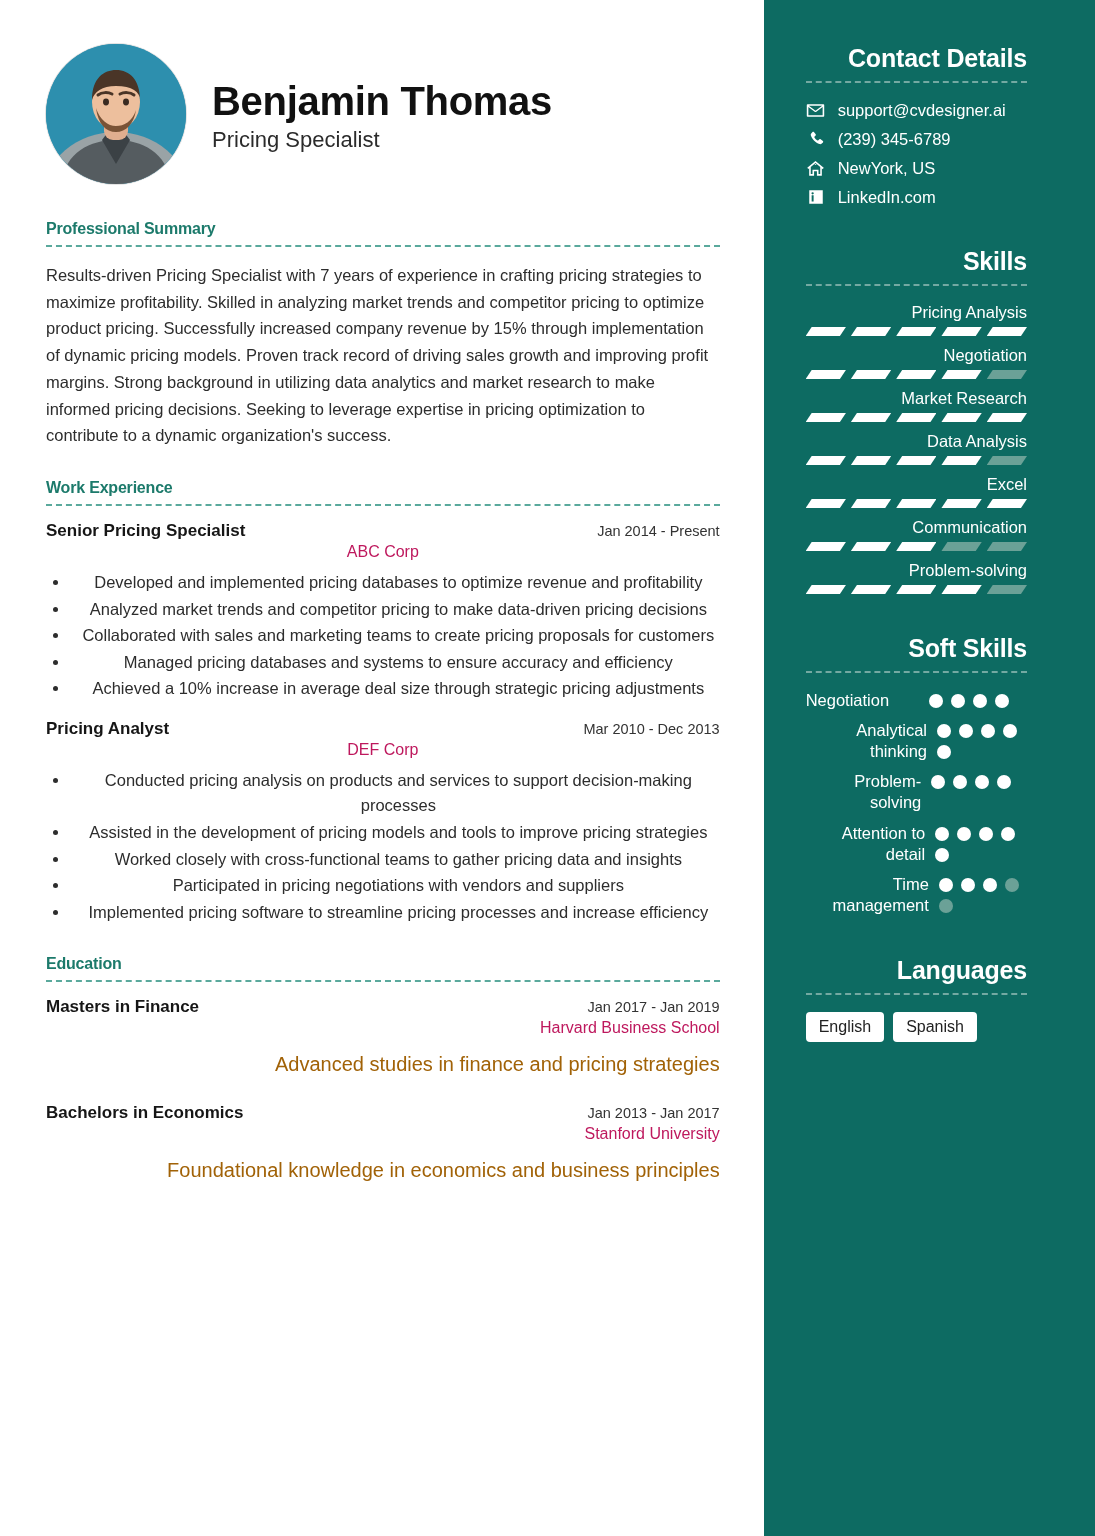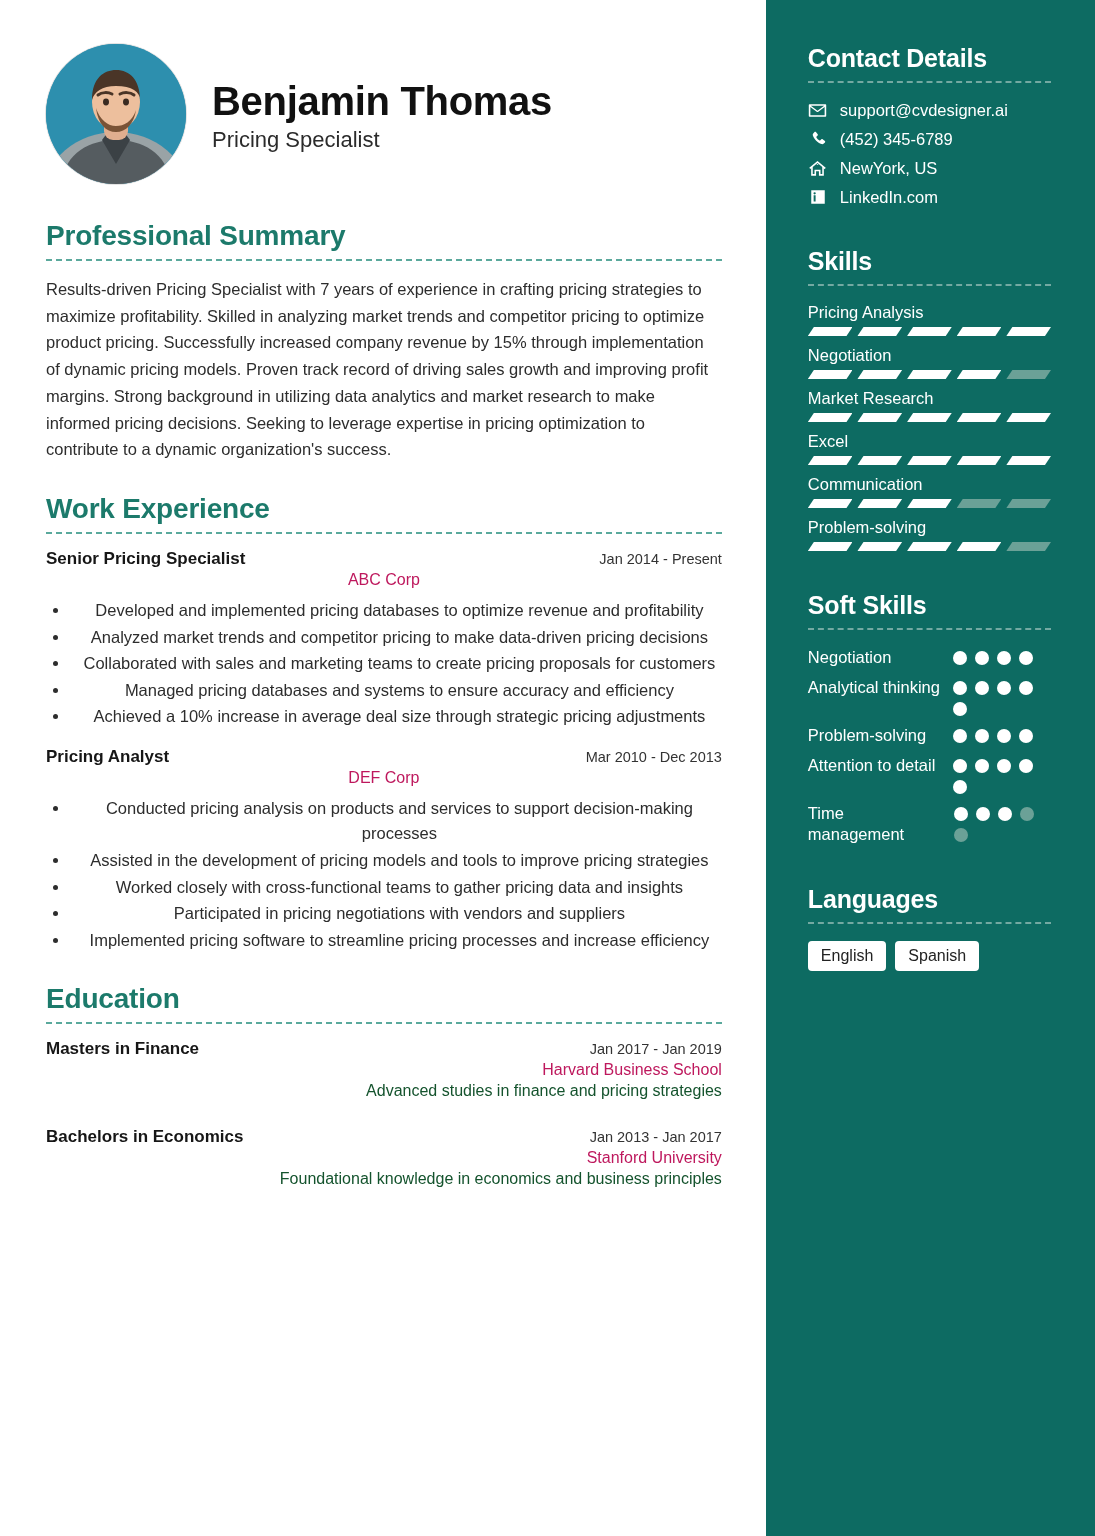--- a/index.html
+++ b/index.html
@@ -31,50 +31,51 @@
 
   .name-block { padding-top:4px; }
   .full-name {
     font-size:40px; font-weight:bold; color:#111; letter-spacing:-0.3px;
     line-height:1.12;
   }
   .job-title { font-size:22px; color:#2b2b2b; margin-top:3px; font-weight:400; }
 
   .section { margin-bottom:30px; }
   .sec-head {
-    font-size:28px; font-weight:bold; color:#1c7a6b; letter-spacing:-0.2px;
+    font-size:16px; font-weight:bold; color:#1c7a6b; letter-spacing:-0.2px;
   }
   .sec-rule {
     margin-top:7px; margin-bottom:15px;
     border-top:2px dashed #5aa99c;
     height:0;
   }
   .summary-text {
     font-size:16.5px; line-height:1.62; color:#2d2d2d;
   }
 
   .entry { margin-bottom:17px;text-align:center; }
   .entry-top { display:flex; justify-content:space-between; align-items:baseline; }
   .entry-title { font-size:17px; font-weight:bold; color:#161616; }
   .entry-date  { font-size:14.5px; color:#333; white-space:nowrap; padding-left:14px; }
   .entry-org   { font-size:16px; color:#be185d; margin-top:2px; }
   .bullets { margin:9px 0 0 24px; }
   .bullets li {
     font-size:16.5px; line-height:1.55; color:#2d2d2d;
     margin-bottom:1px; padding-left:7px;
   }
-  .edu-desc { font-size:16px; color:#14532d; margin-top:0; line-height:1.5; }
+  .edu-desc { font-size:20px; color:#a16207; margin-top:12px; line-height:1.5; }
   .edu-entry { margin-bottom:24px;text-align:right; }
 
   
   .side-col {
     width:363px;
     background:#0d6b62;
     color:#fff;
-    padding:44px 44px 0 42px;
+    padding:44px 68px 0 42px;
+    text-align:right;
   }
   .side-head {
     font-size:25px; font-weight:bold; color:#fff; letter-spacing:-0.2px;
   }
   .side-rule {
     margin-top:8px; margin-bottom:17px;
     border-top:2px dashed #74a9a2; height:0;
   }
   .side-section { margin-bottom:40px; }
 
@@ -231,21 +232,21 @@
               </svg>
             </span>
             <span class="contact-txt">support@cvdesigner.ai</span>
           </li>
           <li class="contact-row">
             <span class="ico">
               <svg width="18" height="18" viewBox="0 0 24 24">
                 <path d="M7.4 2.6c.5-.5 1.3-.5 1.8.1l2.4 3c.4.5.4 1.2-.1 1.7L10.1 8.8c-.3.3-.4.7-.2 1.1.9 1.8 2.3 3.2 4.1 4.1.4.2.8.1 1.1-.2l1.4-1.4c.5-.5 1.2-.5 1.7-.1l3 2.4c.6.5.6 1.3.1 1.8l-1.6 1.6c-.8.8-2 1.1-3.1.7-2.6-.9-5-2.4-7-4.4-2-2-3.5-4.4-4.4-7-.4-1.1-.1-2.3.7-3.1l1.5-1.7z"></path>
               </svg>
             </span>
-            <span class="contact-txt">(452) 345-6789</span>
+            <span class="contact-txt">(239) 345-6789</span>
           </li>
           <li class="contact-row">
             <span class="ico">
               <svg width="19" height="19" viewBox="0 0 24 24">
                 <path d="M12 2.4L1.6 11.2l1.3 1.5L4 11.8V21h6.2v-5.4h3.6V21H20v-9.2l1.1 1 1.3-1.6L12 2.4zm0 2.7l6 5.1V19h-2.2v-5.4H8.2V19H6v-8.8l6-5.1zM12 6.4l-1.4 1.2h2.8L12 6.4z"></path>
               </svg>
             </span>
             <span class="contact-txt">NewYork, US</span>
           </li>
           <li class="contact-row">
@@ -287,20 +288,30 @@
             <div class="skill-name">Market Research</div>
             <div class="skill-bar">
               <span class="seg on"></span>
               <span class="seg on"></span>
               <span class="seg on"></span>
               <span class="seg on"></span>
               <span class="seg on"></span>
             </div>
           </div>
           <div class="skill-item">
+            <div class="skill-name">Data Analysis</div>
+            <div class="skill-bar">
+              <span class="seg on"></span>
+              <span class="seg on"></span>
+              <span class="seg on"></span>
+              <span class="seg on"></span>
+              <span class="seg"></span>
+            </div>
+          </div>
+          <div class="skill-item">
             <div class="skill-name">Excel</div>
             <div class="skill-bar">
               <span class="seg on"></span>
               <span class="seg on"></span>
               <span class="seg on"></span>
               <span class="seg on"></span>
               <span class="seg on"></span>
             </div>
           </div>
           <div class="skill-item">

